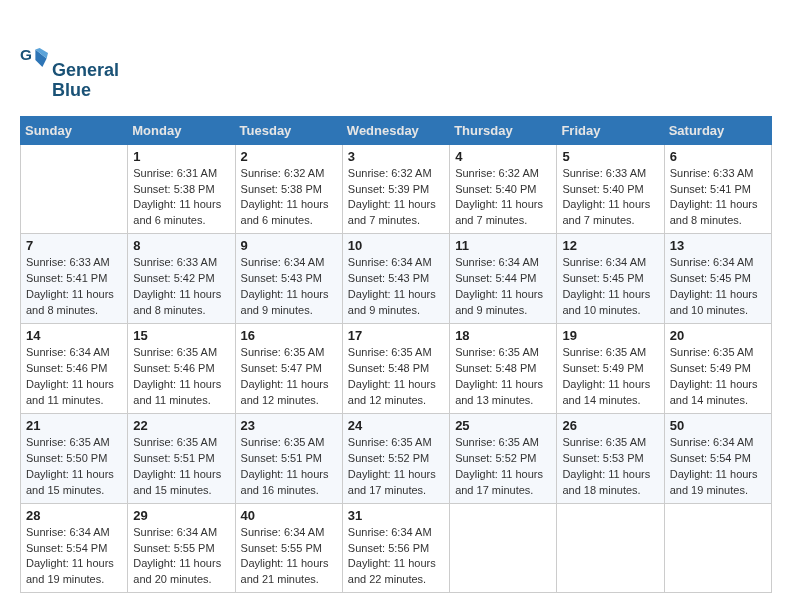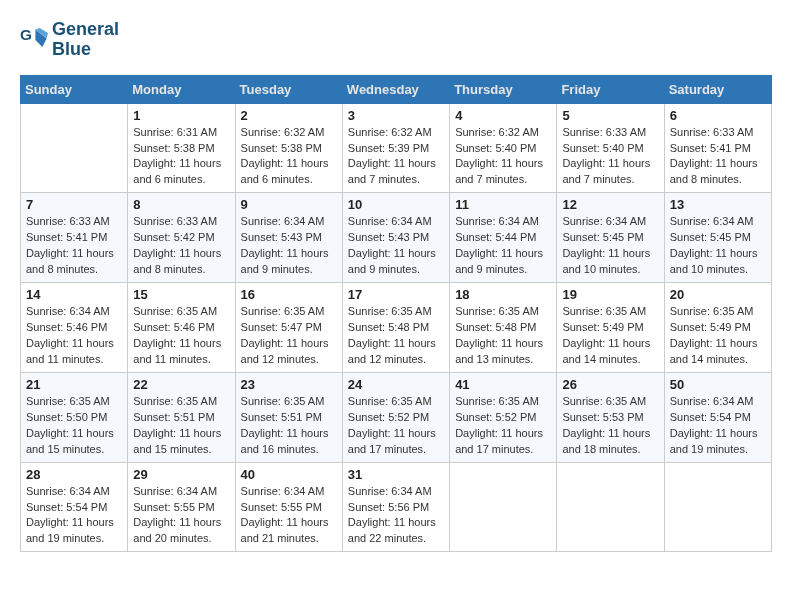--- a/index.html
+++ b/index.html
@@ -19,20 +19,21 @@
     .logo {
       display: flex;
       align-items: center;
       gap: 4px;
     }
     .logo-text {
       font-size: 18px;
       font-weight: bold;
       color: #1a5276;
       line-height: 1.1;
+      margin-top: 41px;
     }
     .logo-text span {
       display: block;
     }
     .logo-icon {
       width: 28px;
       height: 28px;
     }
     .title-area {
       text-align: right;
@@ -218,21 +219,21 @@
         </td>
         <td>
           <div class="day-num">23</div>
           <div class="day-info">Sunrise: 6:35 AM<br>Sunset: 5:51 PM<br>Daylight: 11 hours<br>and 16 minutes.</div>
         </td>
         <td>
           <div class="day-num">24</div>
           <div class="day-info">Sunrise: 6:35 AM<br>Sunset: 5:52 PM<br>Daylight: 11 hours<br>and 17 minutes.</div>
         </td>
         <td>
-          <div class="day-num">41</div>
+          <div class="day-num">25</div>
           <div class="day-info">Sunrise: 6:35 AM<br>Sunset: 5:52 PM<br>Daylight: 11 hours<br>and 17 minutes.</div>
         </td>
         <td>
           <div class="day-num">26</div>
           <div class="day-info">Sunrise: 6:35 AM<br>Sunset: 5:53 PM<br>Daylight: 11 hours<br>and 18 minutes.</div>
         </td>
         <td>
           <div class="day-num">50</div>
           <div class="day-info">Sunrise: 6:34 AM<br>Sunset: 5:54 PM<br>Daylight: 11 hours<br>and 19 minutes.</div>
         </td>

